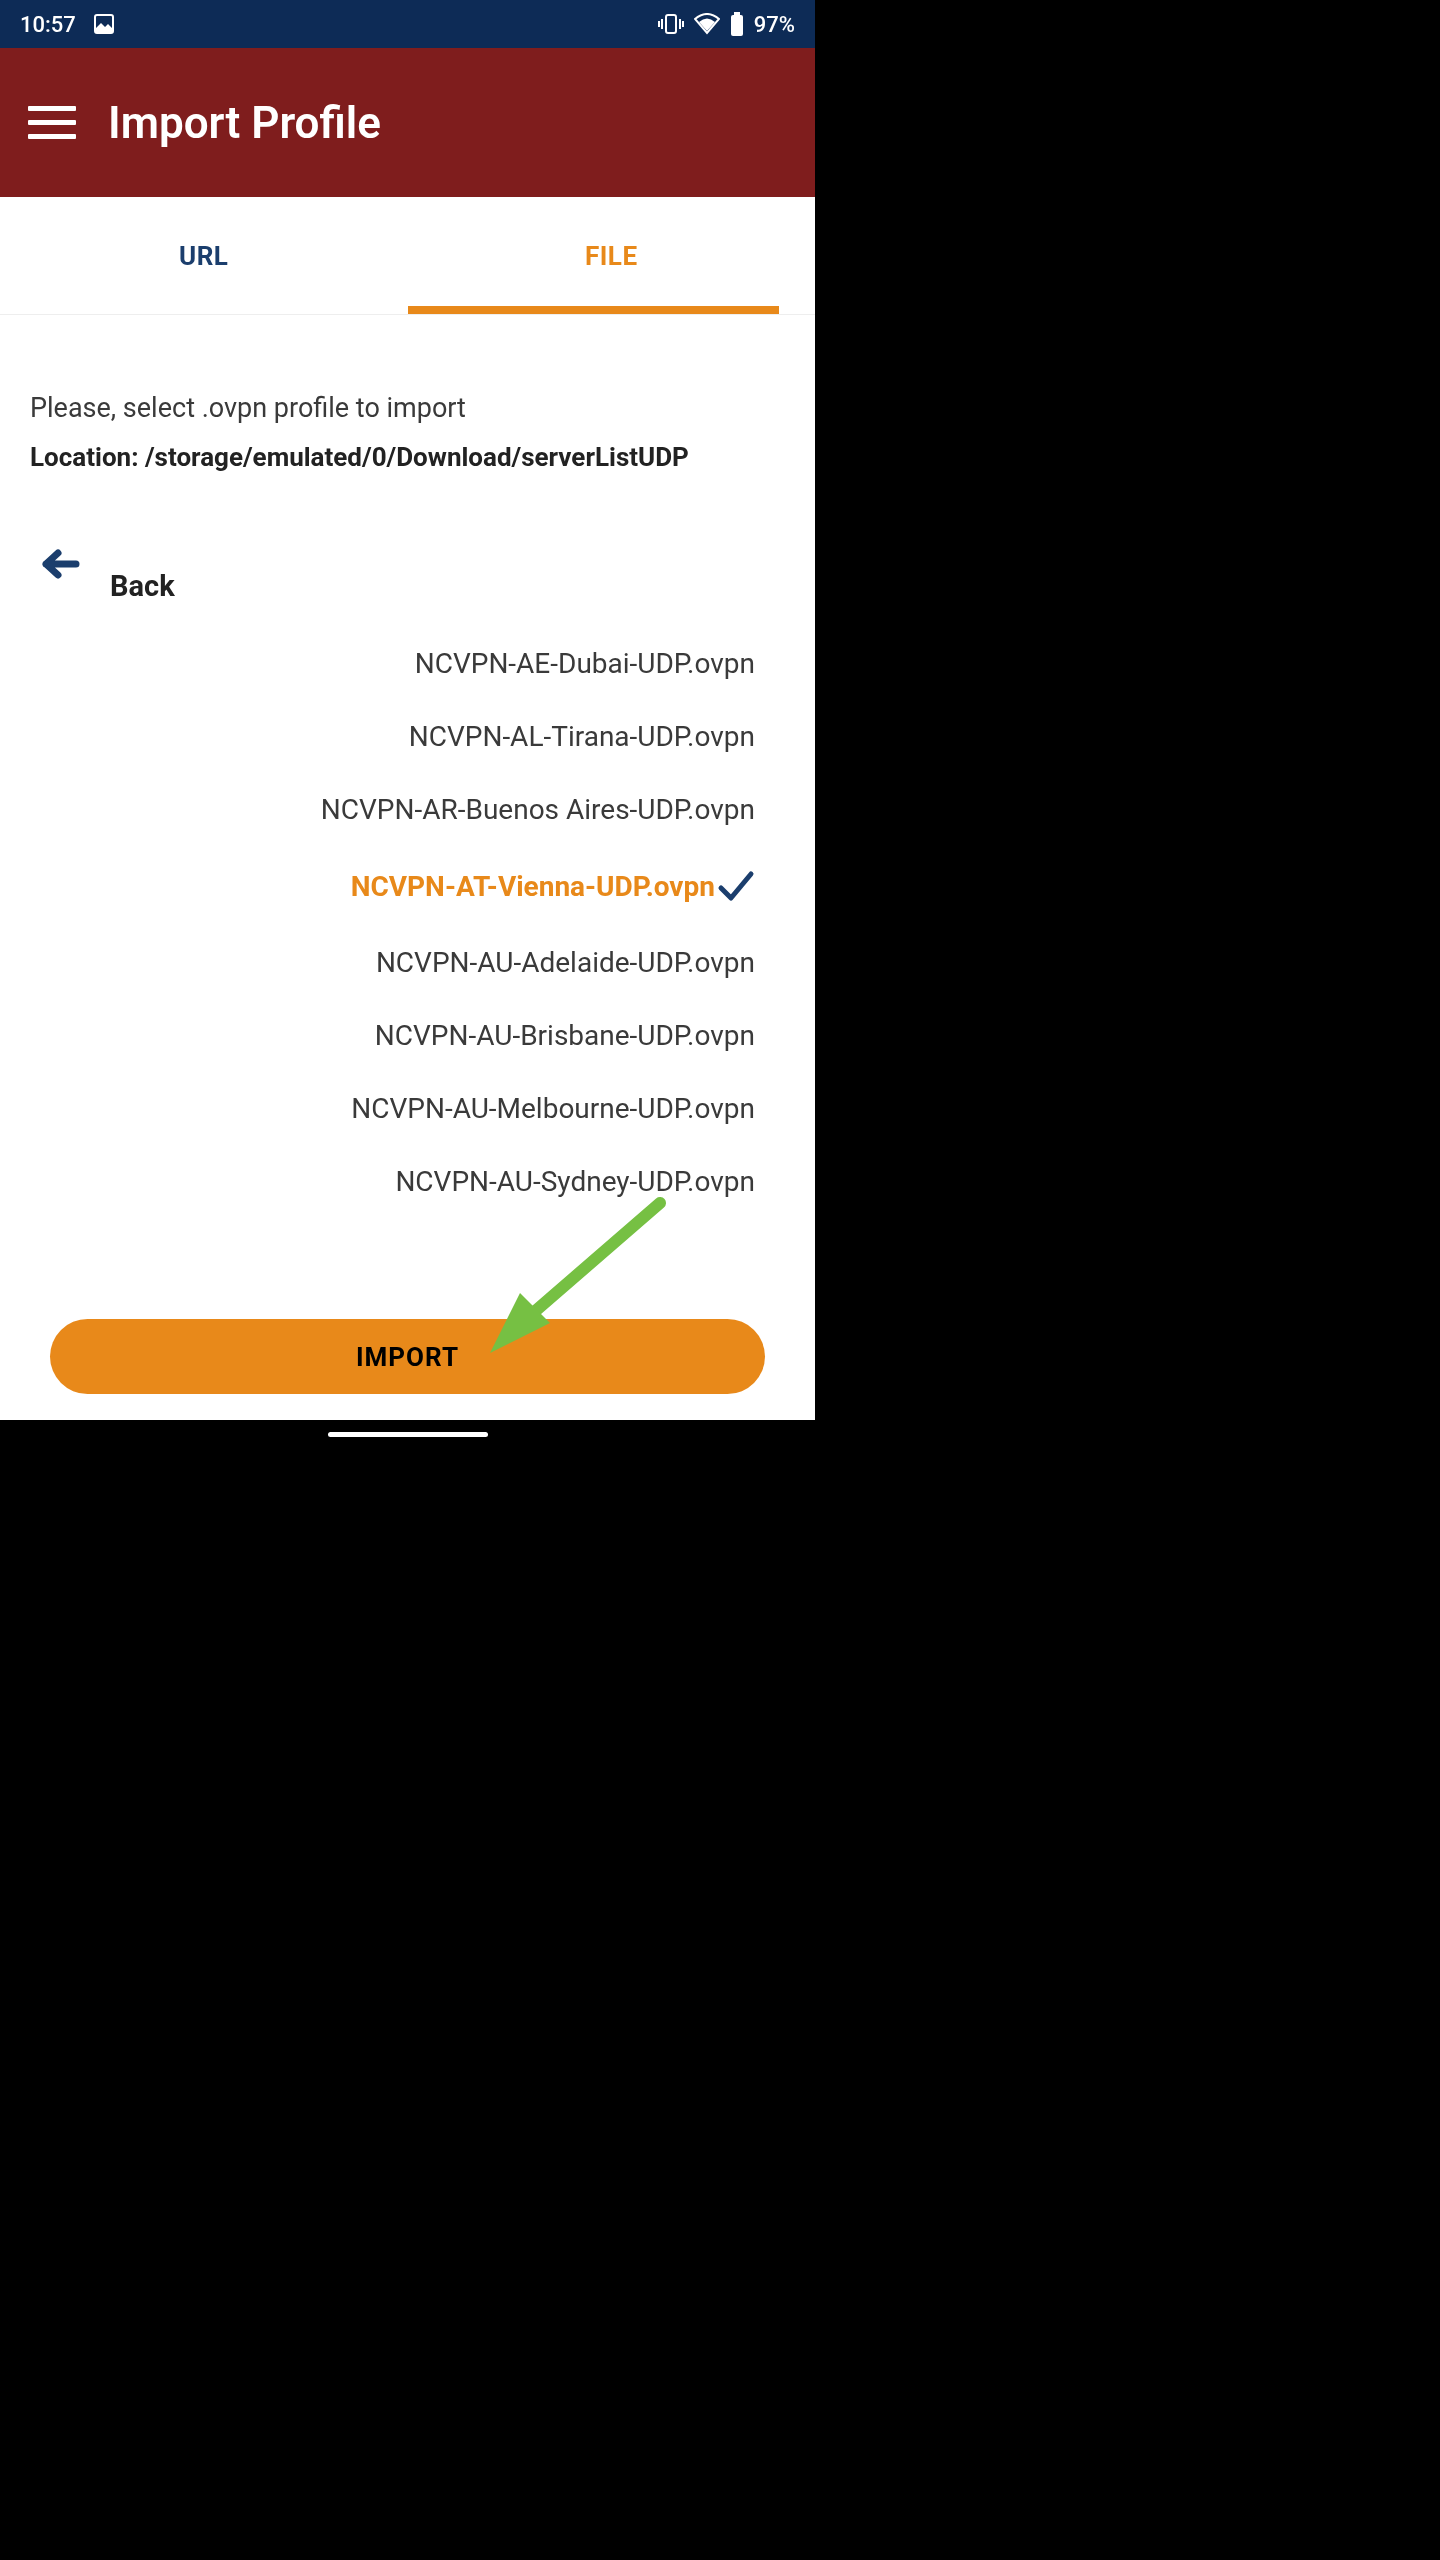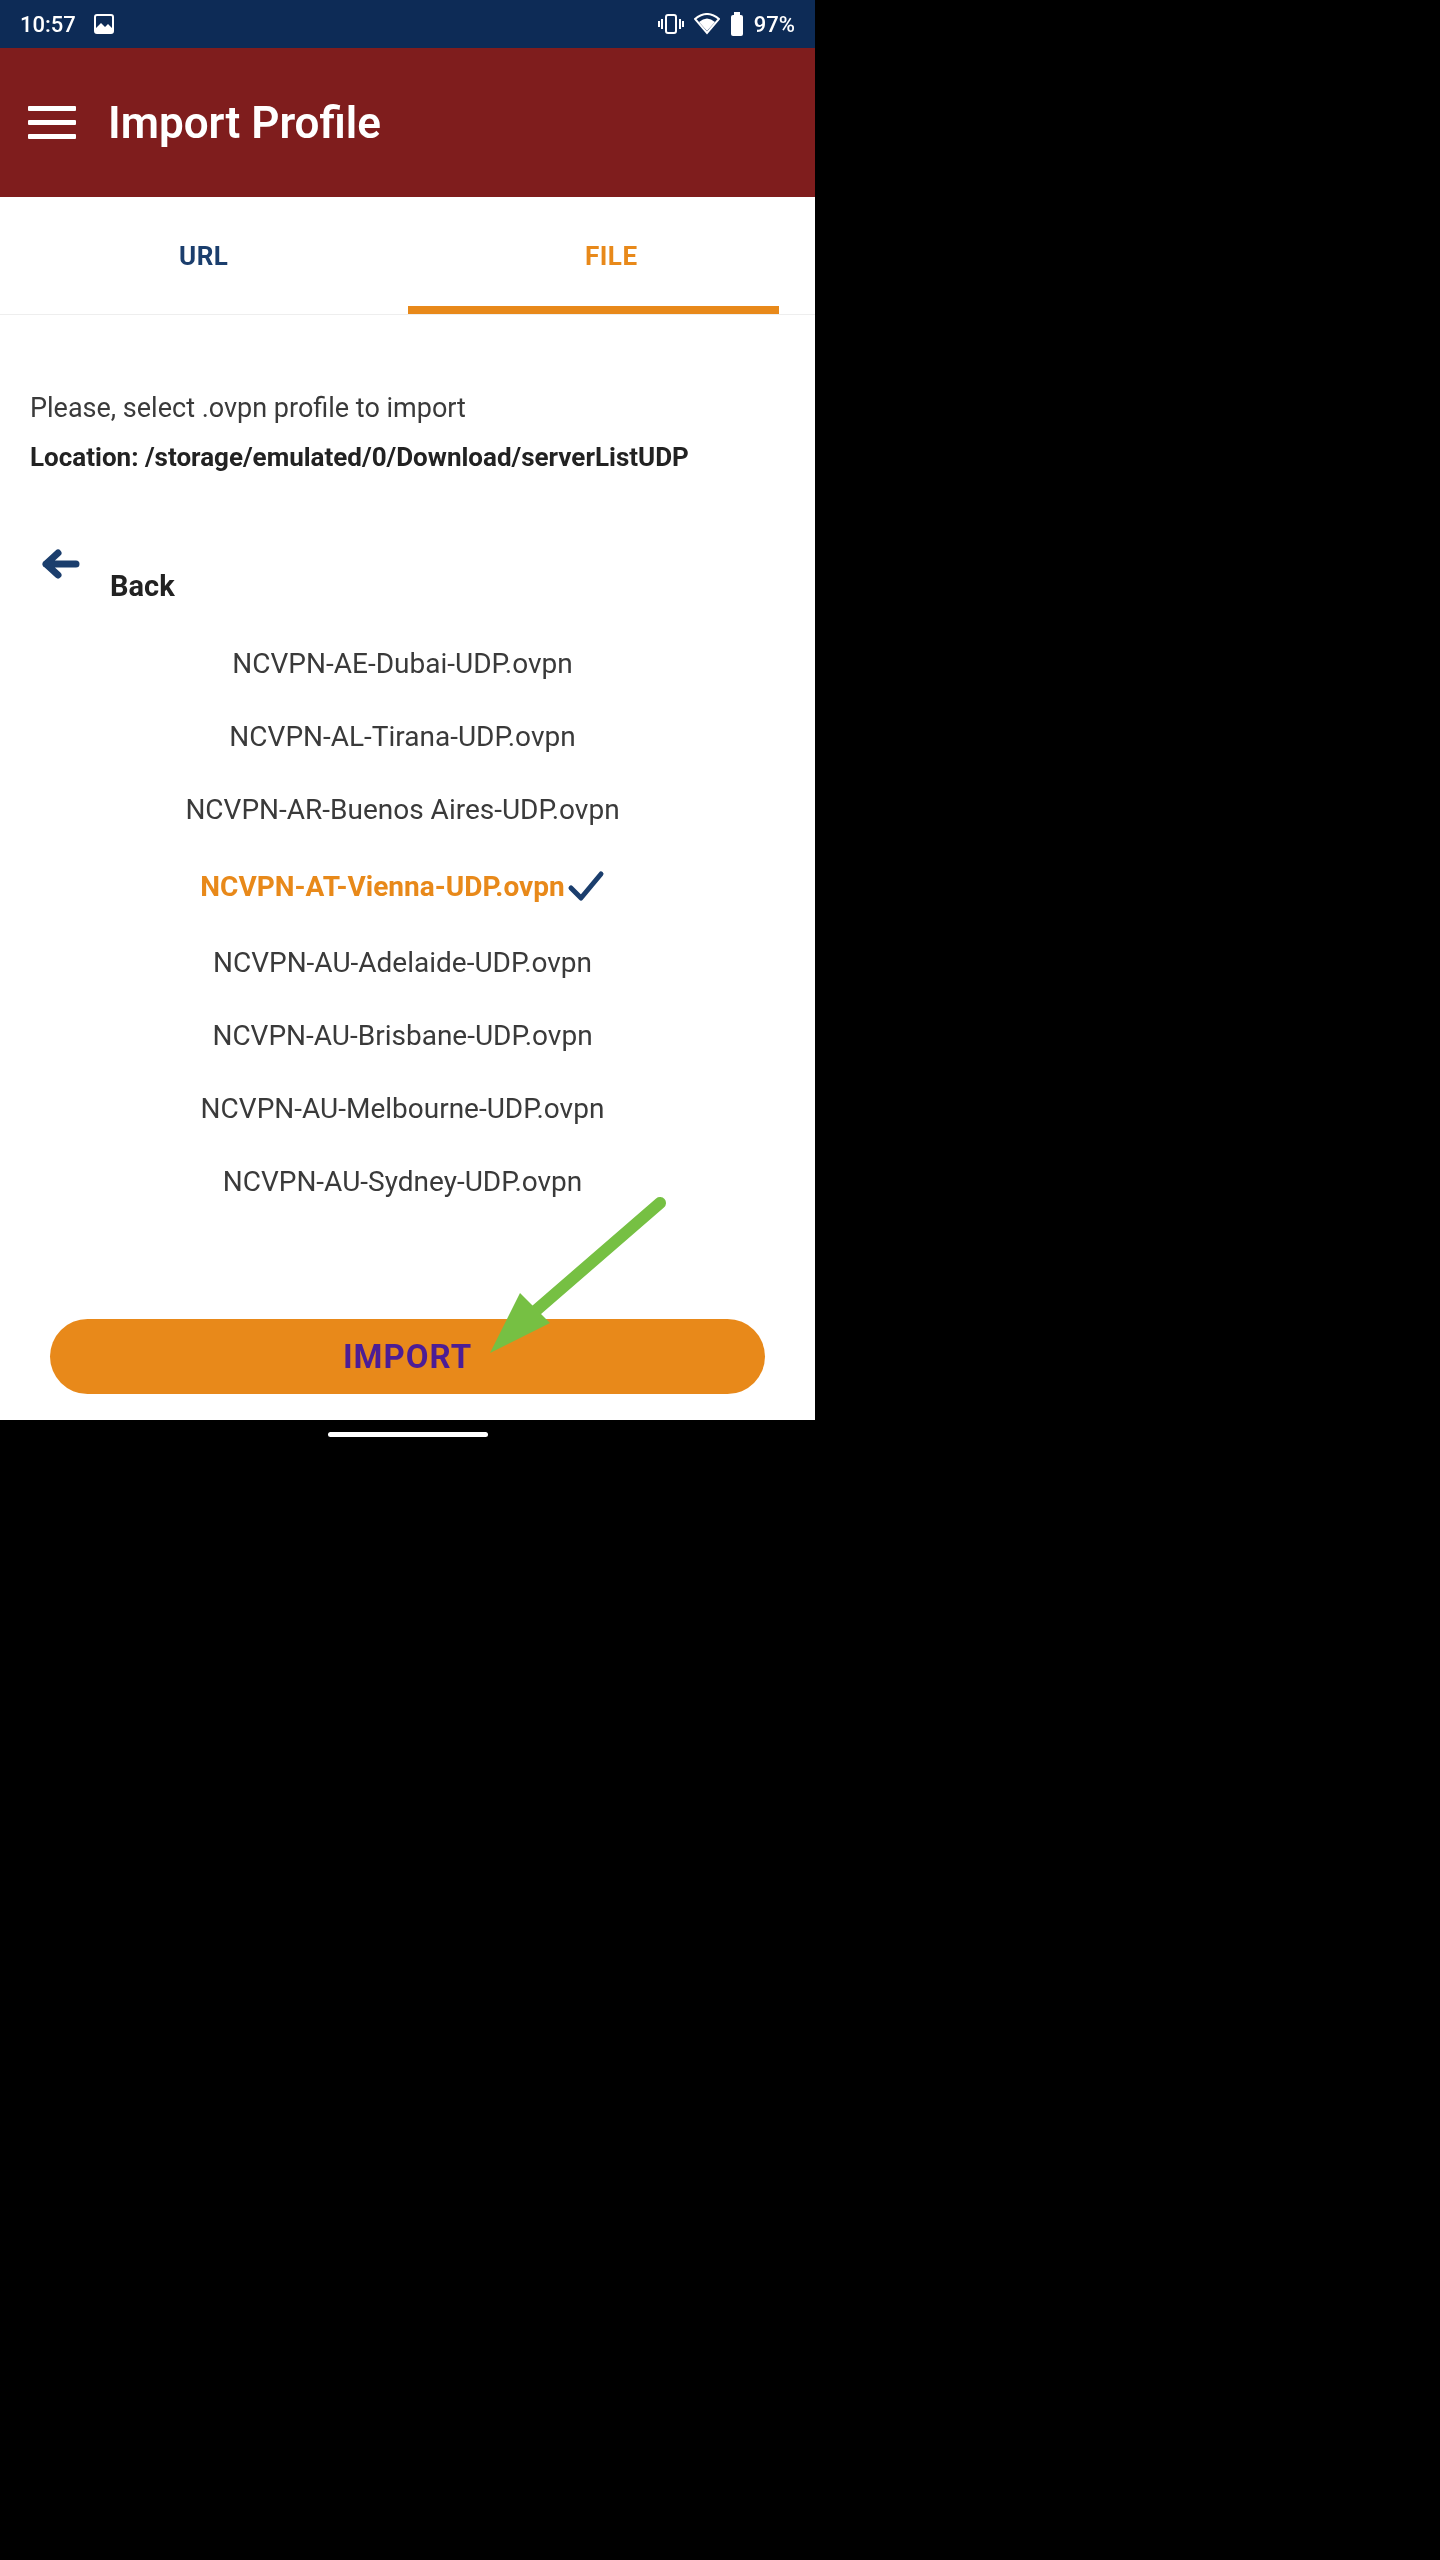--- a/index.html
+++ b/index.html
@@ -29,27 +29,27 @@
   
   .content { padding: 45px 30px 0 30px; }
   .instruction { font-size: 27px; color: #3a3a3a; margin-bottom: 18px; margin-top: 32px; }
   .location { font-size: 26px; font-weight: 700; color: #222; margin-bottom: 45px; }
 
   .back-row { display: flex; align-items: center; gap: 30px; padding: 8px 8px 24px 8px; cursor: pointer; }
   .back-arrow { width: 42px; height: 42px; }
   .back-label { font-size: 29px; font-weight: 700; color: #222; margin-top: 44px; }
 
   .file-list { }
-  .file-item { display: flex; align-items: center; justify-content: center; padding: 20px 30px 20px 20px; cursor: pointer; }
+  .file-item { display: flex; align-items: center; justify-content: flex-end; padding: 20px 30px 20px 20px; cursor: pointer; }
   .file-name { font-size: 28px; color: #3a3a3a; }
   .file-item.selected .file-name { color: #e8891a; font-weight: 700; }
   .check { width: 40px; height: 40px; }
 
   
-  .import-btn { position: absolute; left: 50px; right: 50px; bottom: 54px; height: 75px; background: #e8891a; border-radius: 40px; display: flex; align-items: center; justify-content: center; color: #4c1d95; font-size: 33px; font-weight: 700; letter-spacing: 1px; cursor: pointer; }
+  .import-btn { position: absolute; left: 50px; right: 50px; bottom: 54px; height: 75px; background: #e8891a; border-radius: 40px; display: flex; align-items: center; justify-content: center; color: #000000; font-size: 26px; font-weight: 700; letter-spacing: 1px; cursor: pointer; }
 
   
   .annot-arrow { position: absolute; bottom: 75px; left: 460px; pointer-events: none; }
 
   
   .navbar { position: absolute; bottom: 0; left: 0; right: 0; height: 28px; background: #000; display: flex; align-items: center; justify-content: center; }
   .nav-handle { width: 160px; height: 5px; background: #fff; border-radius: 3px; }
 </style>
 </head>
 <body>

